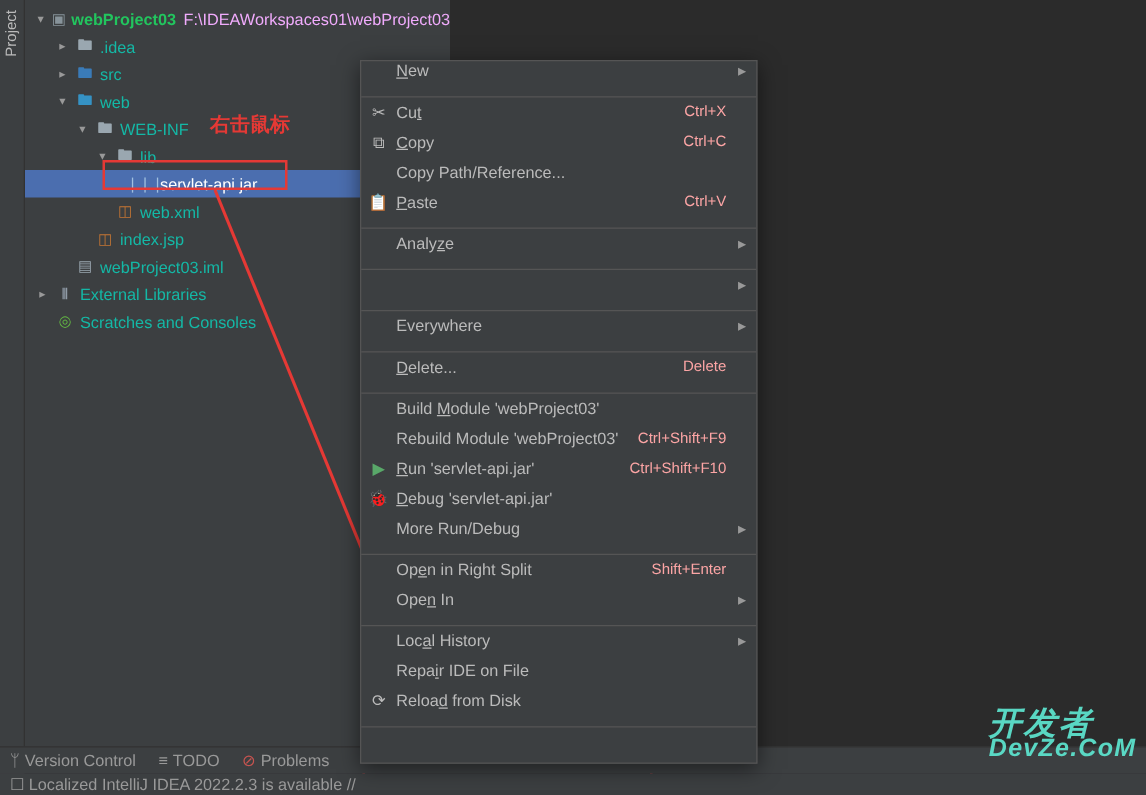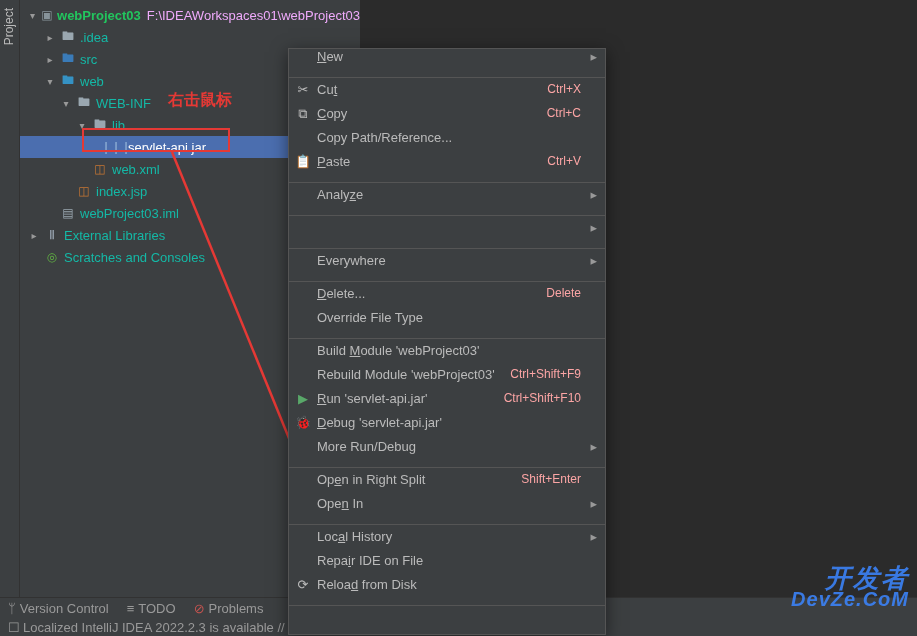--- a/index.html
+++ b/index.html
@@ -37,21 +37,21 @@
 .menu-item .sub-arrow{position:absolute;right:8px;color:#999}
 .menu-item .m-icon{position:absolute;left:6px;width:16px;text-align:center;font-size:13px}
 .menu-sep{height:1px;background:#555;margin:4px 0}
 u.mn{text-decoration:underline}
 .editor-bg{position:absolute;left:360px;top:0;right:0;height:600px;background:#2b2b2b;padding:180px 20px;color:#666}
 .editor-bg .hint{margin:8px 0;color:#777}
 .editor-bg .key{color:#c57633}
 .status-bar{position:absolute;left:0;bottom:17px;width:100%;height:22px;background:#3c3f41;border-top:1px solid #323232;display:flex;align-items:center;padding:0 8px;color:#999;font-size:12px;gap:18px}
 .status-bar .st-item{display:flex;align-items:center;gap:4px}
 .status-bar2{position:absolute;left:0;bottom:0;width:100%;height:17px;background:#3c3f41;display:flex;align-items:center;padding:0 8px;color:#999;font-size:12px}
-.watermark{position:absolute;right:8px;bottom:28px;color:#3b82f6;font-size:28px;font-weight:bold;font-style:italic;opacity:0.9;text-align:right;line-height:0.9}
+.watermark{position:absolute;right:8px;bottom:28px;color:#5eead4;font-size:28px;font-weight:bold;font-style:italic;opacity:0.9;text-align:left;line-height:0.9}
 .watermark .cn{font-size:26px;letter-spacing:2px}
 .watermark .en{font-size:20px;letter-spacing:1px}
 .red-warn{color:#c75450}
 </style>
 </head>
 <body>
 
 <div class="sidebar-tab">
   <div class="tab-label">Project</div>
 </div>
@@ -165,23 +165,20 @@
     </div>
   <div class="menu-sep"></div>
   <div class="menu-item">
       <span class="m-label">Everywhere</span>
       <span class="sub-arrow">▸</span>
     </div>
   <div class="menu-sep"></div>
   <div class="menu-item">
       <span class="m-label"><u class="mn">D</u>elete...</span>
       <span class="shortcut">Delete</span>
-    </div>
-  <div class="menu-item">
-      <span class="m-label">Override File Type</span>
     </div>
   <div class="menu-sep"></div>
   <div class="menu-item">
       <span class="m-label">Build <u class="mn">M</u>odule 'webProject03'</span>
     </div>
   <div class="menu-item">
       <span class="m-label">Rebuild Module 'webProject03'</span>
       <span class="shortcut">Ctrl+Shift+F9</span>
     </div>
   <div class="menu-item">

